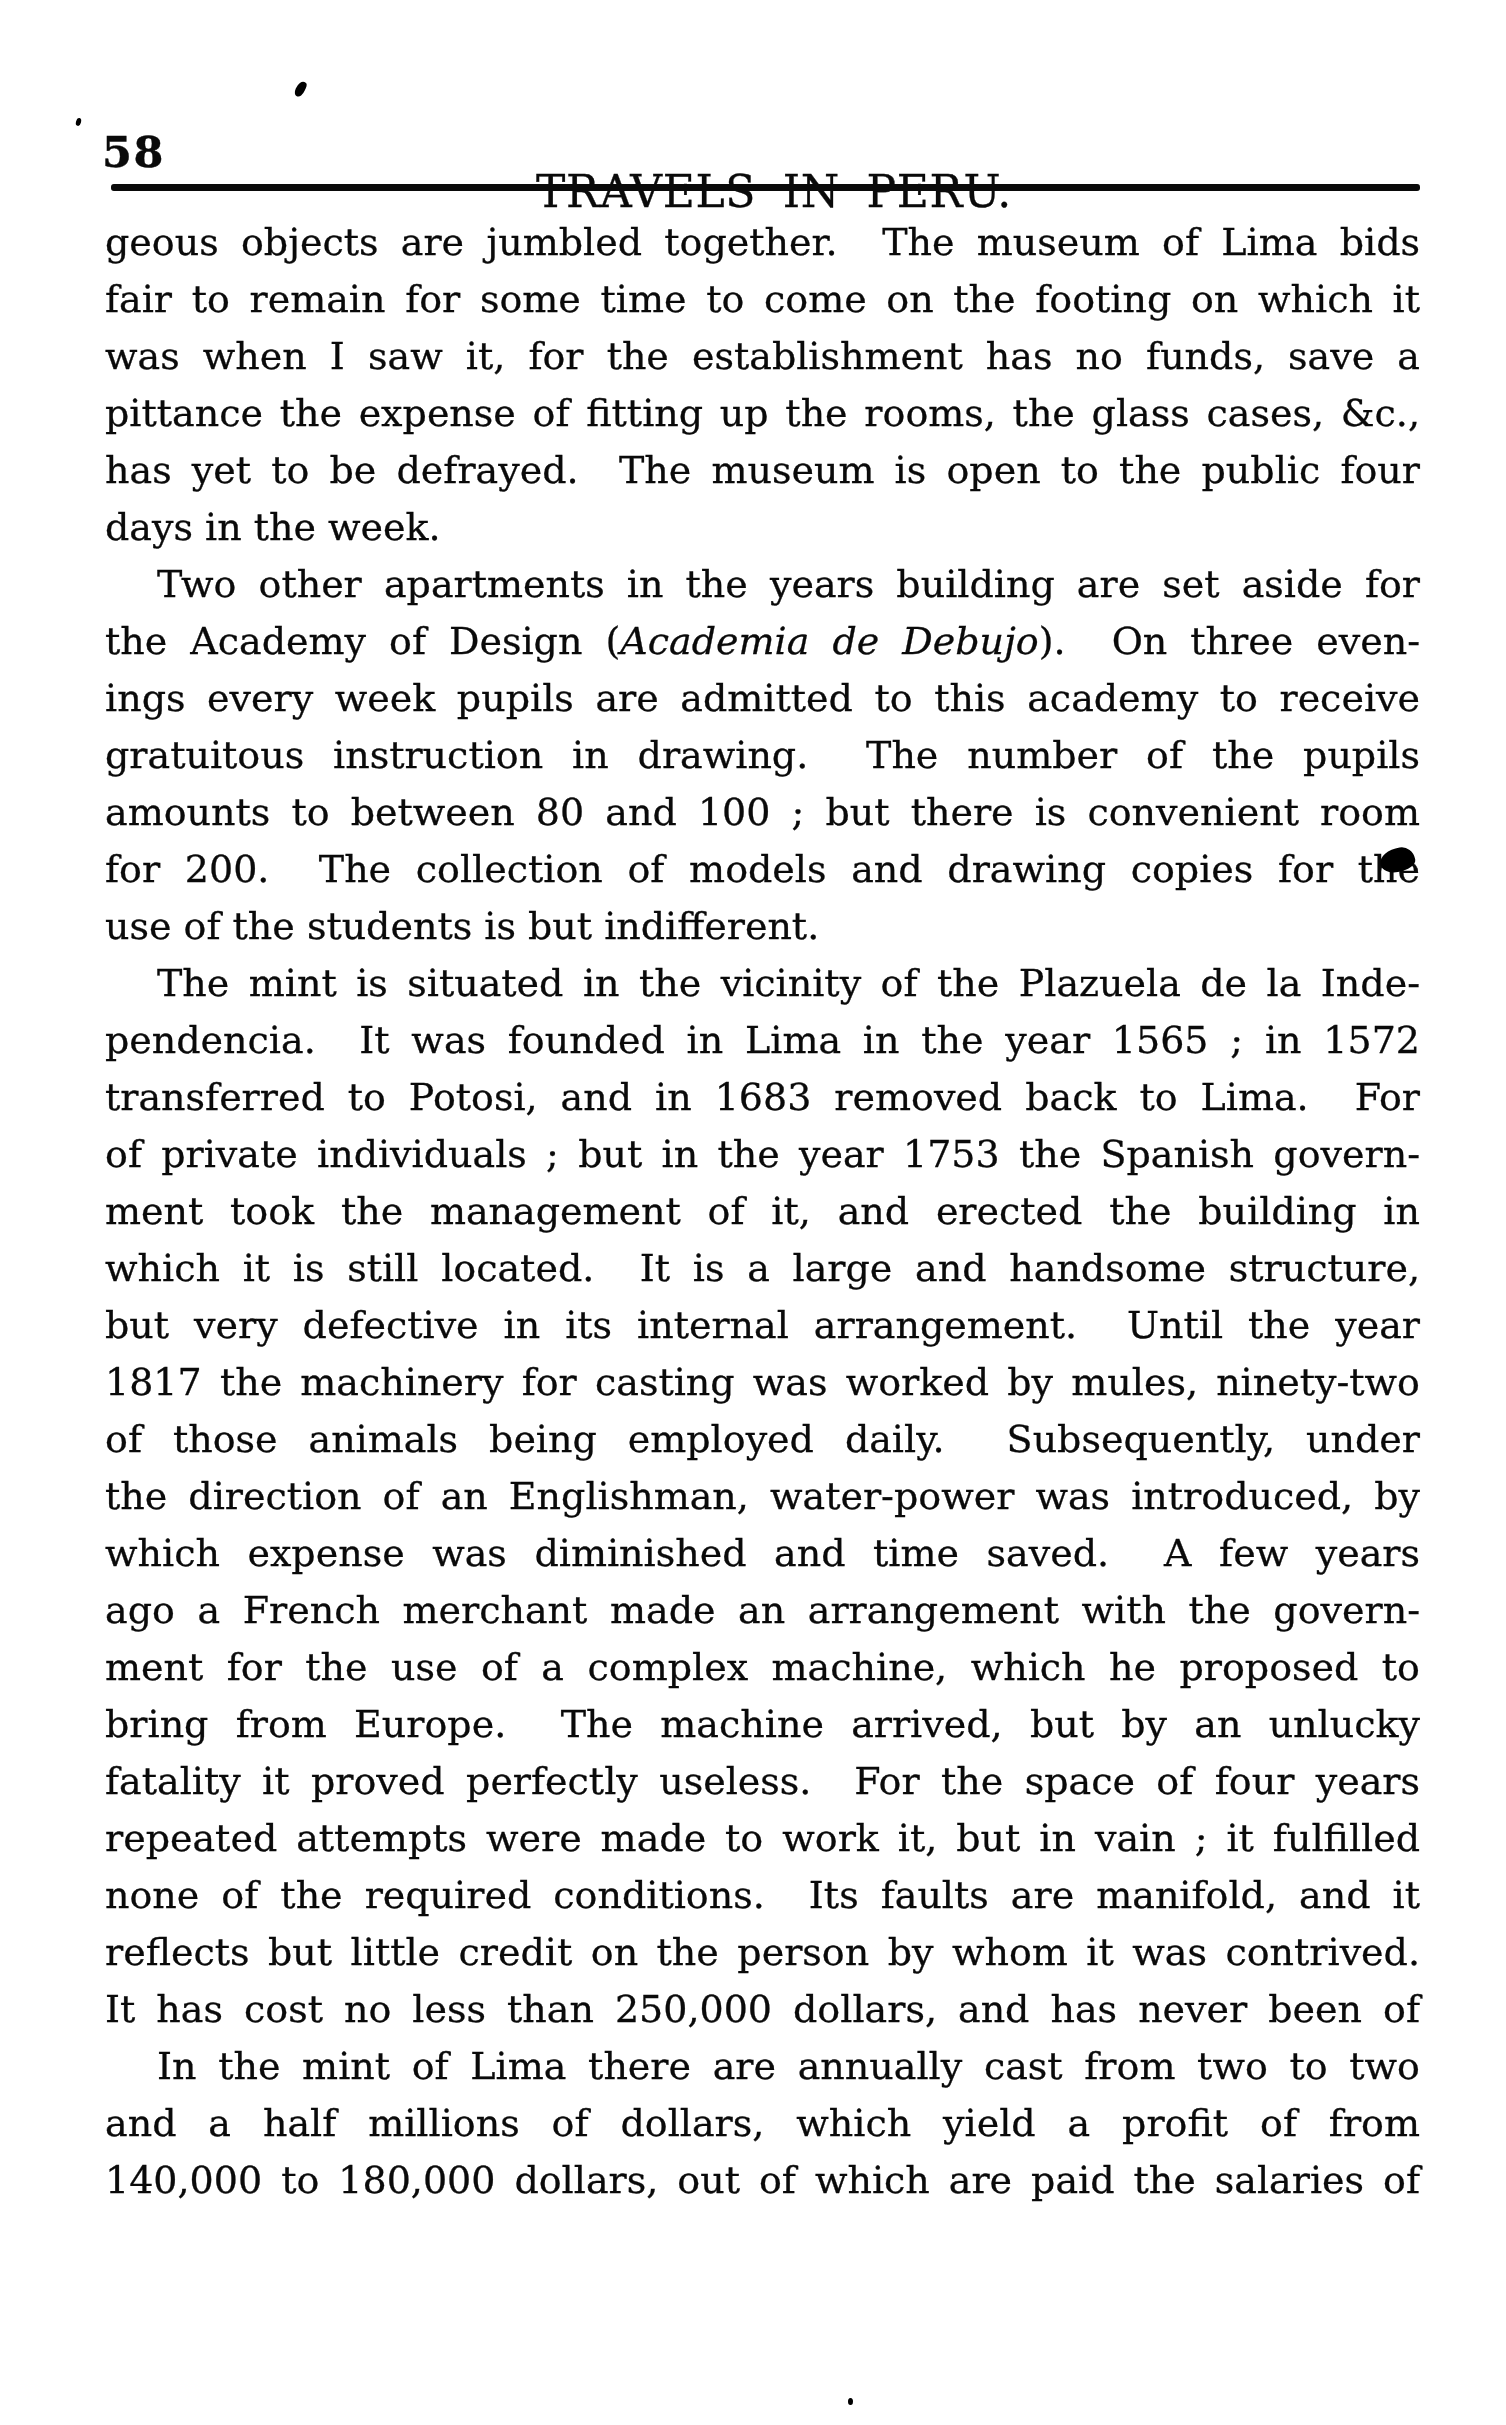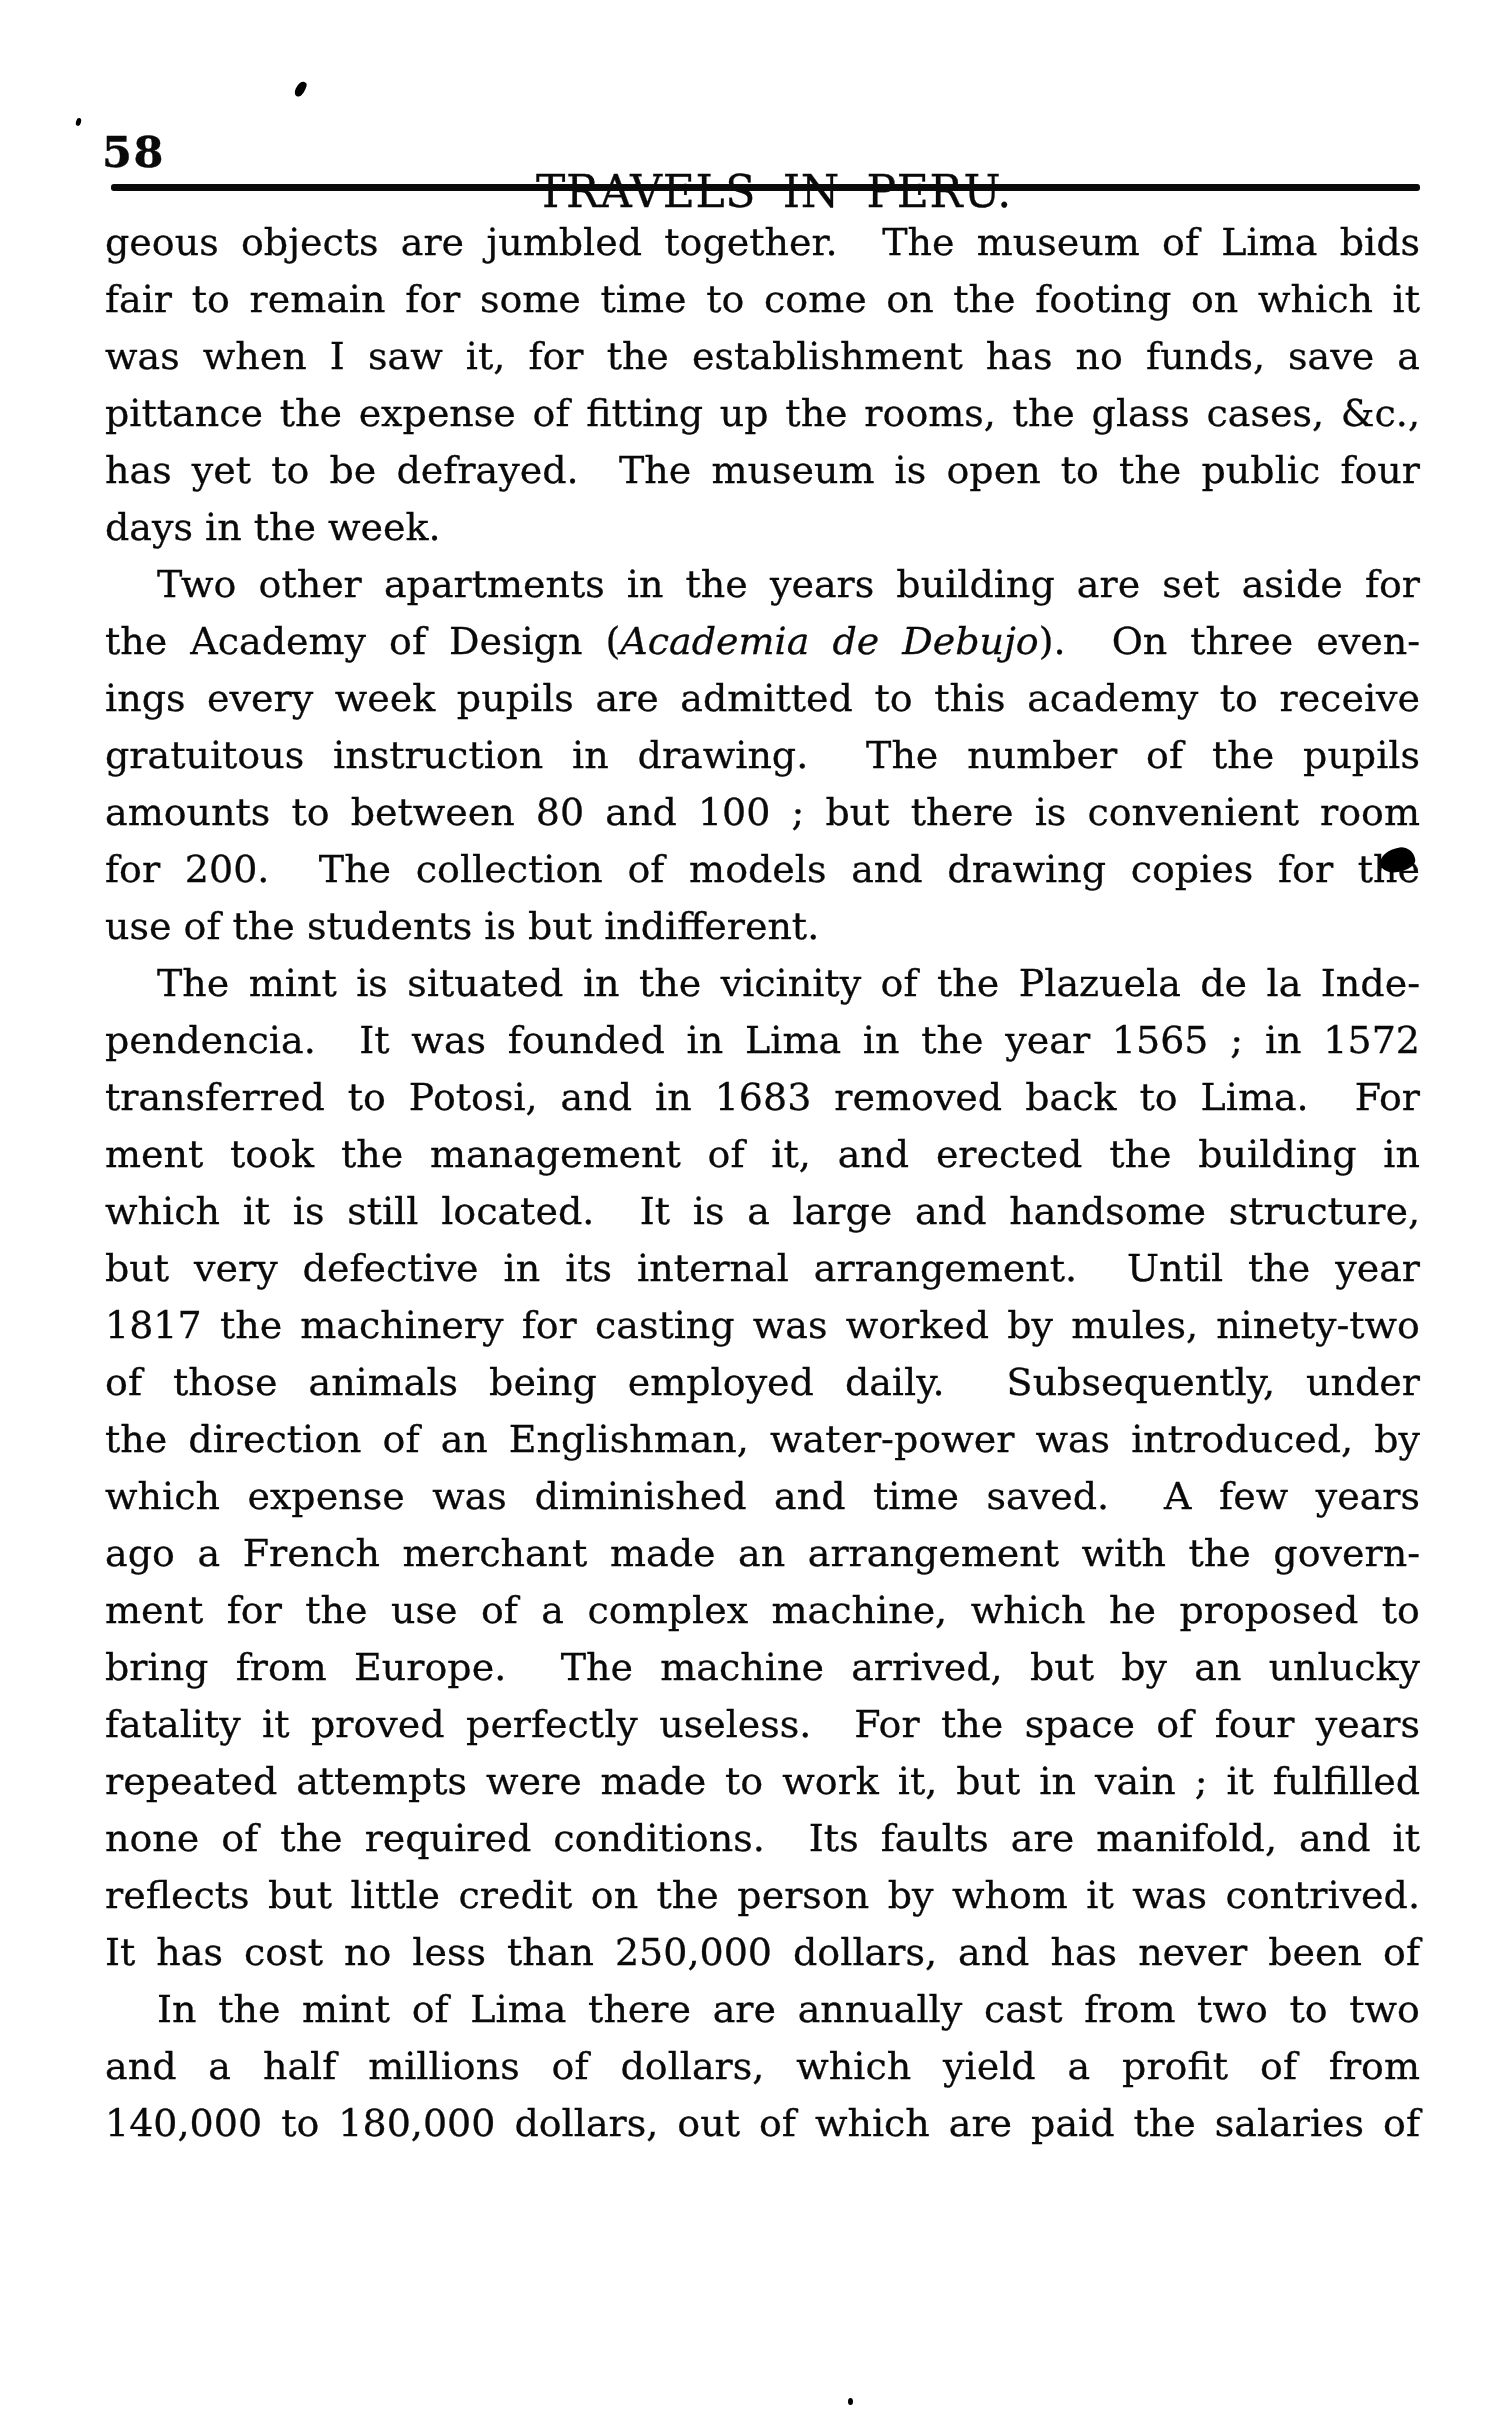--- a/index.html
+++ b/index.html
@@ -85,20 +85,21 @@
       <div class="line indent">Two other apartments in the years building are set aside for</div>
       <div class="line"><span>the Academy of Design (</span><span class="it">Academia de Debujo</span><span>).&nbsp; On three even-</span></div>
       <div class="line">ings every week pupils are admitted to this academy to receive</div>
       <div class="line">gratuitous instruction in drawing.&nbsp; The number of the pupils</div>
       <div class="line">amounts to between 80 and 100 ; but there is convenient room</div>
       <div class="line">for 200.&nbsp; The collection of models and drawing copies for the</div>
       <div class="line noj">use of the students is but indifferent.</div>
       <div class="line indent">The mint is situated in the vicinity of the Plazuela de la Inde-</div>
       <div class="line">pendencia.&nbsp; It was founded in Lima in the year 1565 ; in 1572</div>
       <div class="line">transferred to Potosi, and in 1683 removed back to Lima.&nbsp; For</div>
+      <div class="line">of private individuals ; but in the year 1753 the Spanish govern-</div>
       <div class="line">ment took the management of it, and erected the building in</div>
       <div class="line">which it is still located.&nbsp; It is a large and handsome structure,</div>
       <div class="line">but very defective in its internal arrangement.&nbsp; Until the year</div>
       <div class="line">1817 the machinery for casting was worked by mules, ninety-two</div>
       <div class="line">of those animals being employed daily.&nbsp; Subsequently, under</div>
       <div class="line">the direction of an Englishman, water-power was introduced, by</div>
       <div class="line">which expense was diminished and time saved.&nbsp; A few years</div>
       <div class="line">ago a French merchant made an arrangement with the govern-</div>
       <div class="line">ment for the use of a complex machine, which he proposed to</div>
       <div class="line">bring from Europe.&nbsp; The machine arrived, but by an unlucky</div>

